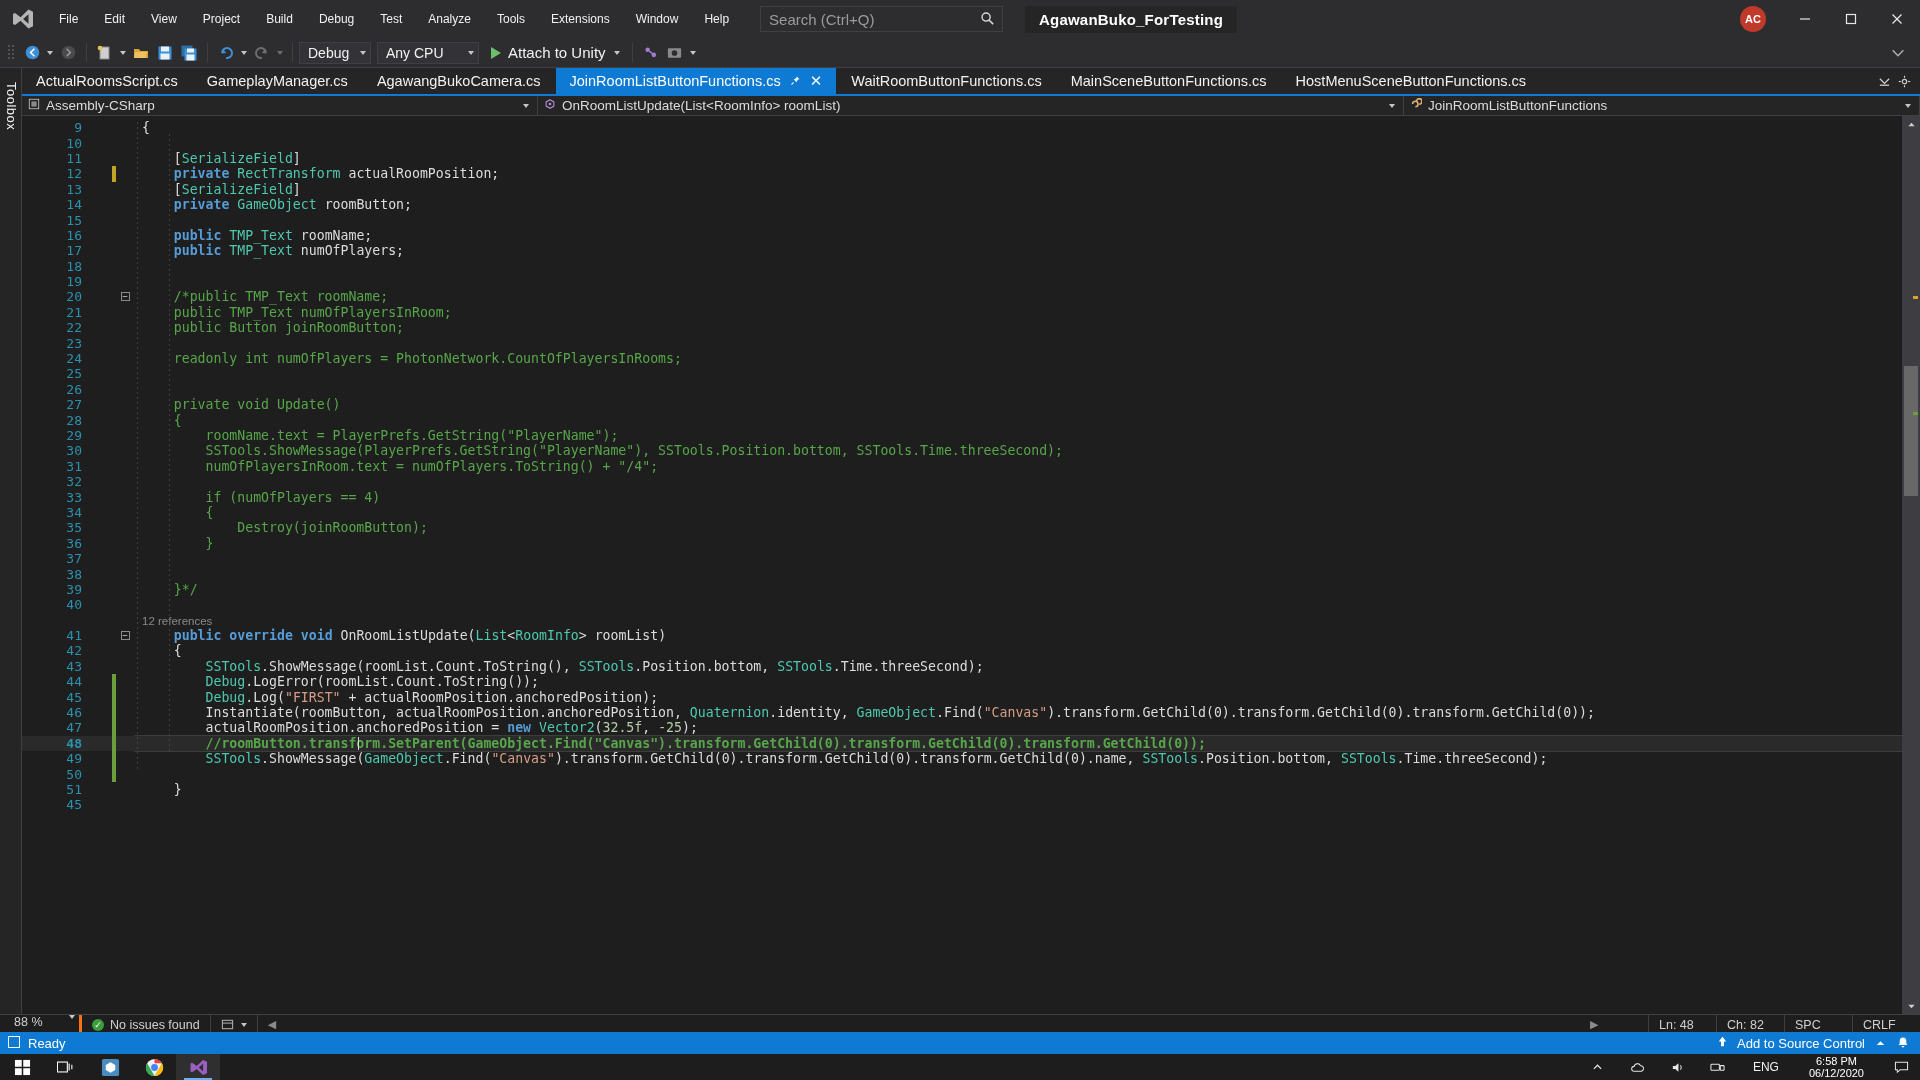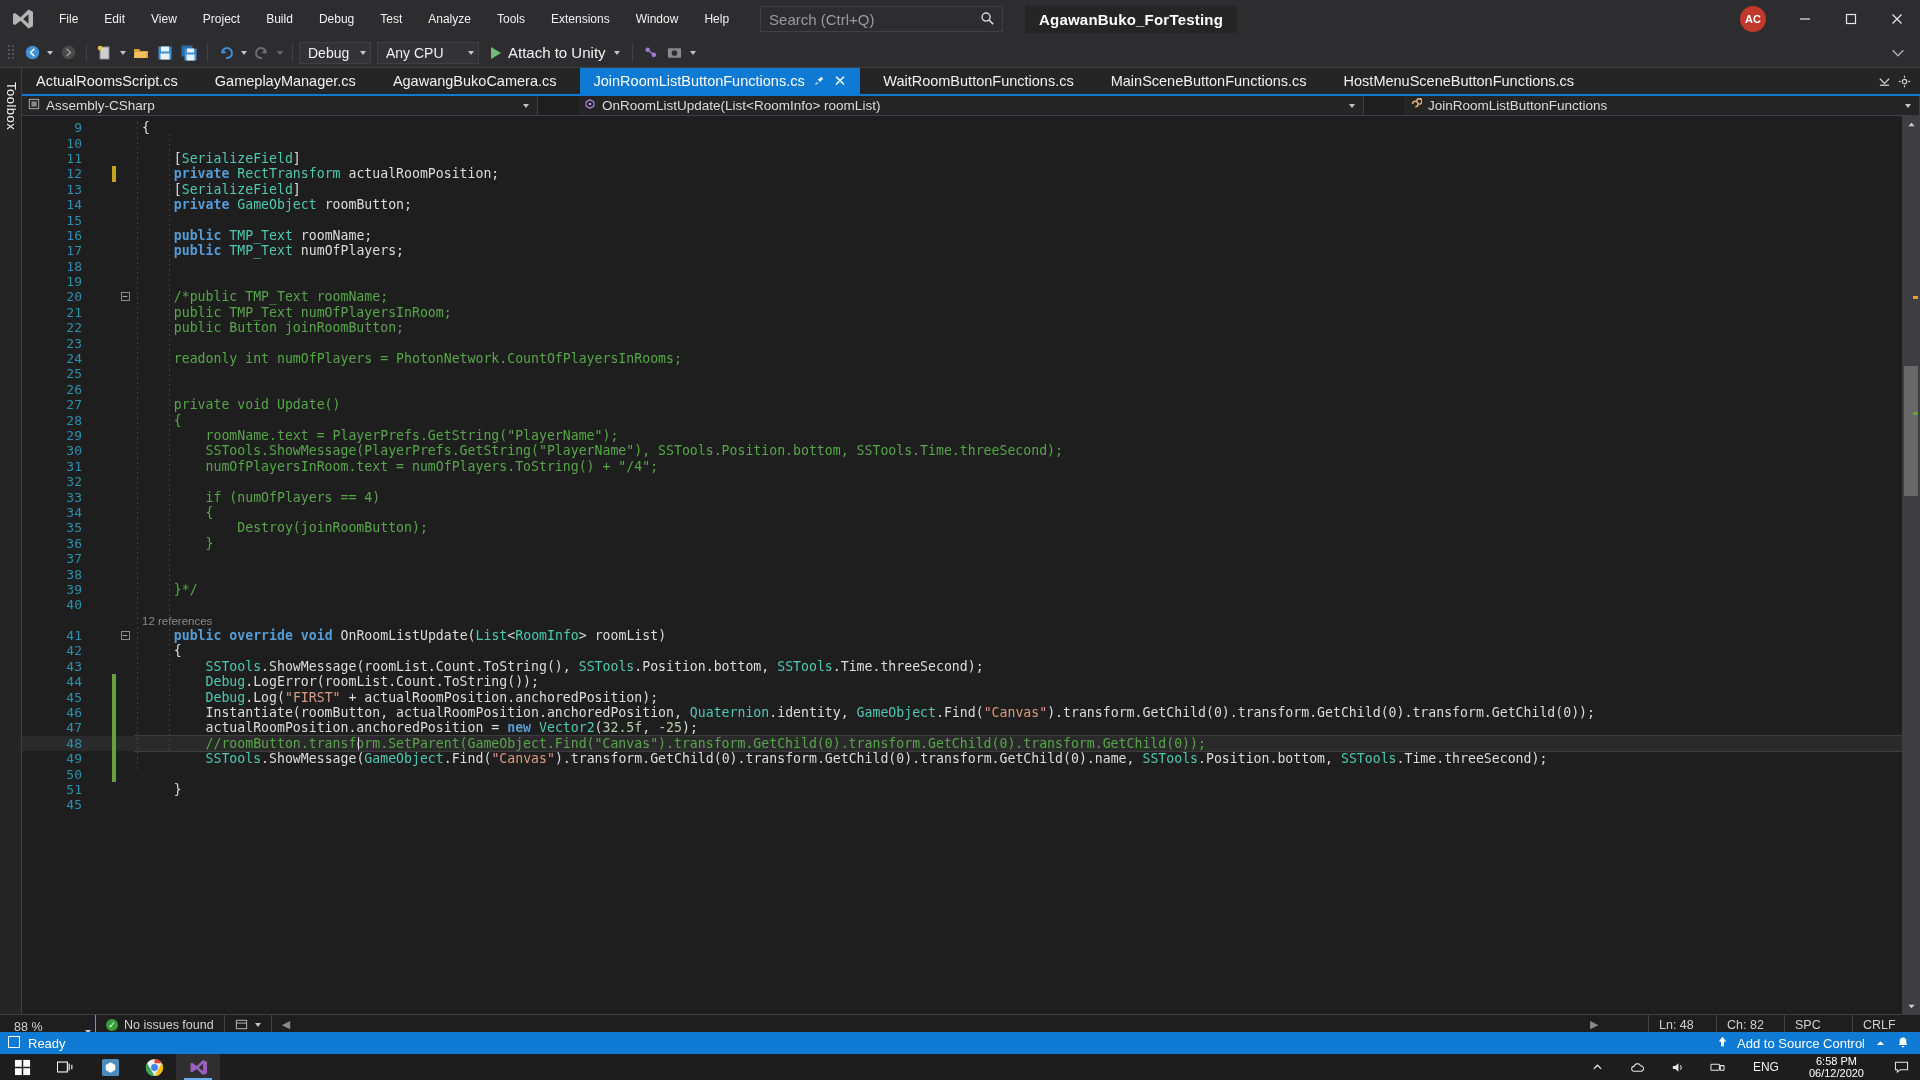--- a/index.html
+++ b/index.html
@@ -89,42 +89,41 @@
     background:#252526; border-right:1px solid #3f3f46;
   }
   .toolbox-rail .vtext {
     writing-mode:vertical-rl; font-size:13px; color:#f1f1f1; margin-top:14px;
     margin-left:4px; letter-spacing:0.5px; cursor:default;
   }
 
   
   .tabrow {
     position:absolute; left:22px; right:0; top:68px; height:26px;
-    background:#252526; display:flex; align-items:stretch;gap:8px;
+    background:#252526; display:flex; align-items:stretch;
   }
   .tab {
     display:flex; align-items:center; padding:0 14px; font-size:14.5px;
     color:#f1f1f1; background:#252526; cursor:default; white-space:nowrap;
     border-right:1px solid #252526;
   }
   .tab.active { background:#0e7ad4; color:#ffffff; }
   .tab .pin, .tab .x { margin-left:9px; font-size:13px; color:#fff; opacity:.95; }
   .tab .x { font-size:15px; }
   .tabrow-right { margin-left:auto; display:flex; align-items:center; padding-right:6px; }
   .tr-icon { width:20px; height:26px; display:flex;align-items:center;justify-content:center;cursor:default; }
   .tab-underline {
     position:absolute; left:22px; right:0; top:94px; height:2px; background:#0e7ad4;
   }
 
   
   .navbar {
     position:absolute; left:22px; right:0; top:96px; height:20px;
     background:#1e1e1e; display:flex; align-items:stretch;
     border-bottom:1px solid #3f3f46;
-    gap:40px;
   }
   .nav-combo {
     display:flex; align-items:center; font-size:13.5px; color:#dcdcdc;
     padding:0 4px 0 6px; cursor:default; background:#252526;
     border-right:1px solid #3f3f46; position:relative;
   }
   .nav-combo .ntext { margin-left:6px; }
   .nav-combo .caret { margin-left:auto; margin-right:4px; }
   .nav-combo.c1 { width:516px; }
   .nav-combo.c2 { width:516px; }
@@ -150,21 +149,21 @@
   .chgbar.yellow { background:#c3a325; }
   .fold {
     width:18px; flex:0 0 18px; display:flex; align-items:center; justify-content:center;
     color:#9a9a9a; font-size:9px;
   }
   .fold .box {
     width:9px;height:9px;border:1px solid #8a8a8a; display:flex;align-items:center;
     justify-content:center; font-size:9px; line-height:7px; color:#cfcfcf;
   }
   .code { flex:1; color:#dcdcdc; padding-left:8px; }
-  .line.hl { background:#2a2a2a; }
+  .line.hl { background:#2a2a2a;font-weight:bold; }
   .line.hl .code { border-top:1px solid #3d3d3d; border-bottom:1px solid #3d3d3d; }
   .caretbar {
     display:inline-block; width:1px; height:13px; background:#dcdcdc;
     vertical-align:-2px; position:relative;
   }
   .refs { color:#8a8a8a; font-size:11.5px; font-family:"Liberation Sans",sans-serif; }
   
   .k   { color:#569cd6;font-weight:bold; }  
   .t   { color:#4ec9b0; }  
   .s   { color:#d69d85; }  
@@ -191,22 +190,22 @@
   }
   .vscroll .mark { position:absolute; right:2px; width:5px; height:3px; }
 
   
   .editor-status {
     position:absolute; left:0; right:0; bottom:46px; height:20px;
     background:#1e1e1e; border-top:1px solid #3f3f46;
     display:flex; align-items:center; font-size:12.5px; color:#d0d0d0;
   }
   .zoom-combo {
-    width:96px; height:19px; display:flex; align-items:flex-end; padding:0 4px 0 14px;
-    cursor:default; border-right:1px solid #f97316;
+    width:82px; height:19px; display:flex; align-items:flex-start; padding:0 4px 0 14px;
+    cursor:default; border-right:3px solid #f97316;
   }
   .zoom-combo .caret { margin-left:auto; }
   .issues { display:flex; align-items:center; padding:0 10px; border-right:1px solid #3f3f46; height:19px;}
   .issues .tick {
     width:12px;height:12px;border-radius:50%;background:#3a9e3a;color:#fff;font-size:9px;
     display:flex;align-items:center;justify-content:center;margin-right:6px;
   }
   .es-seg { padding:0 10px; height:19px; display:flex; align-items:center; border-right:1px solid #3f3f46; }
   .es-right { margin-left:auto; display:flex; align-items:center; }
   .es-right .es-seg { border-right:0; border-left:1px solid #3f3f46; min-width:68px; justify-content:flex-start; }

